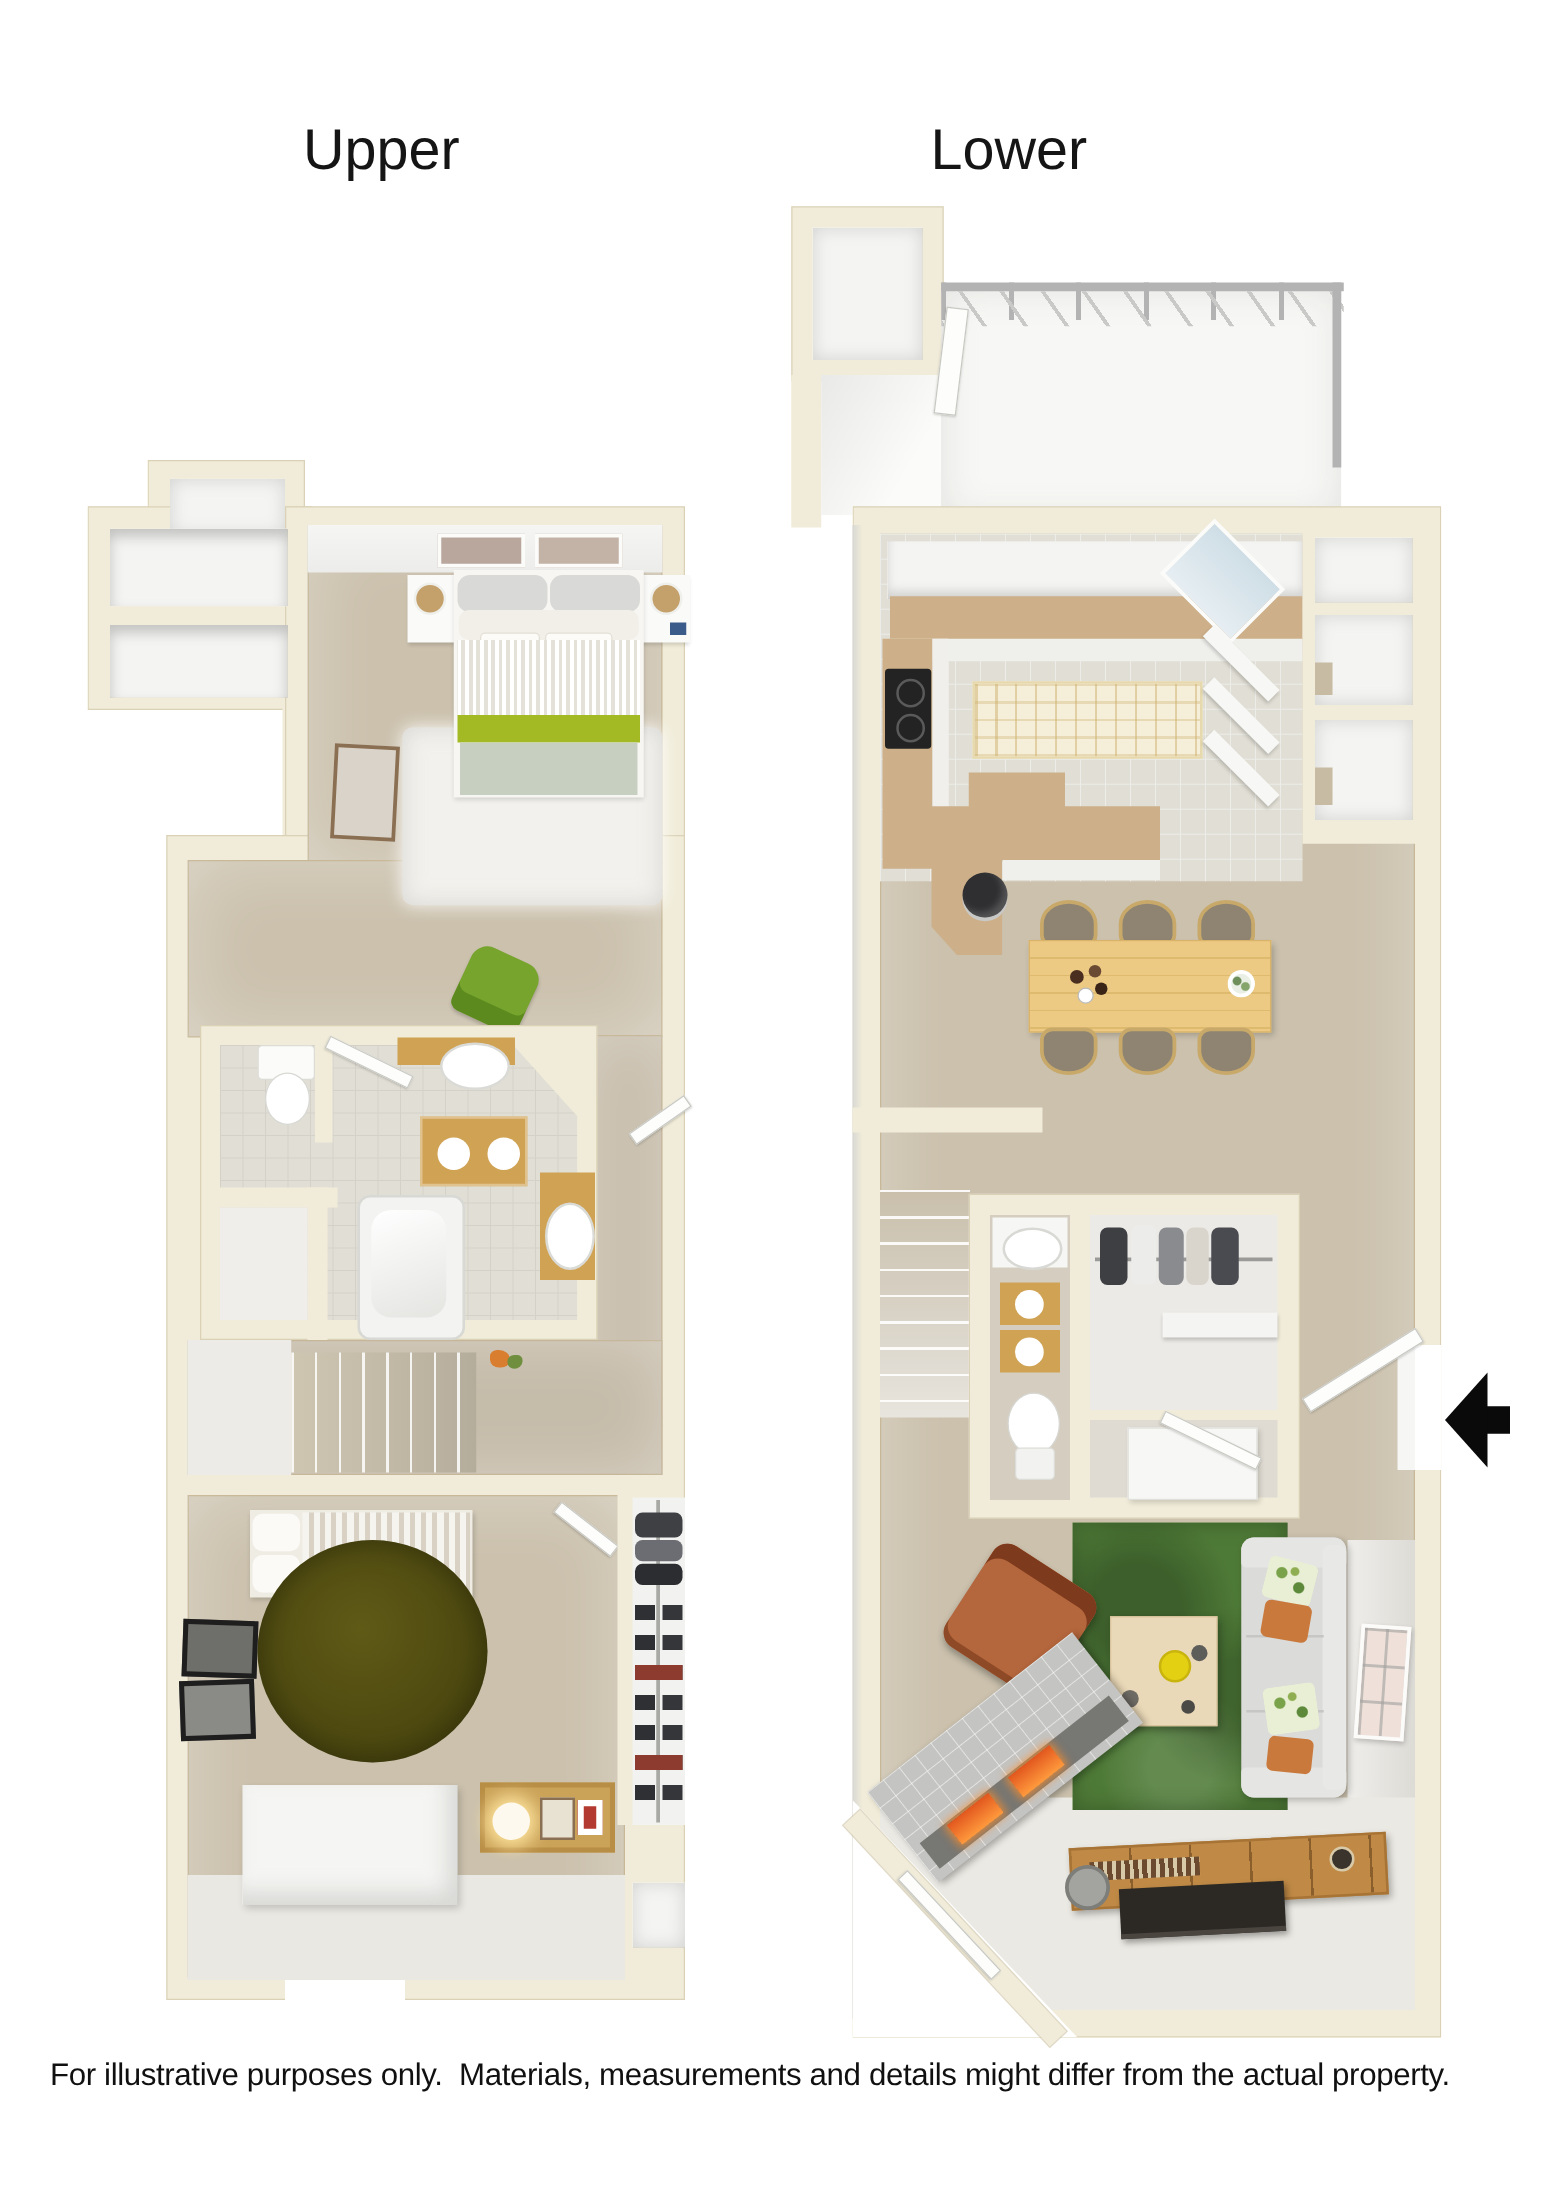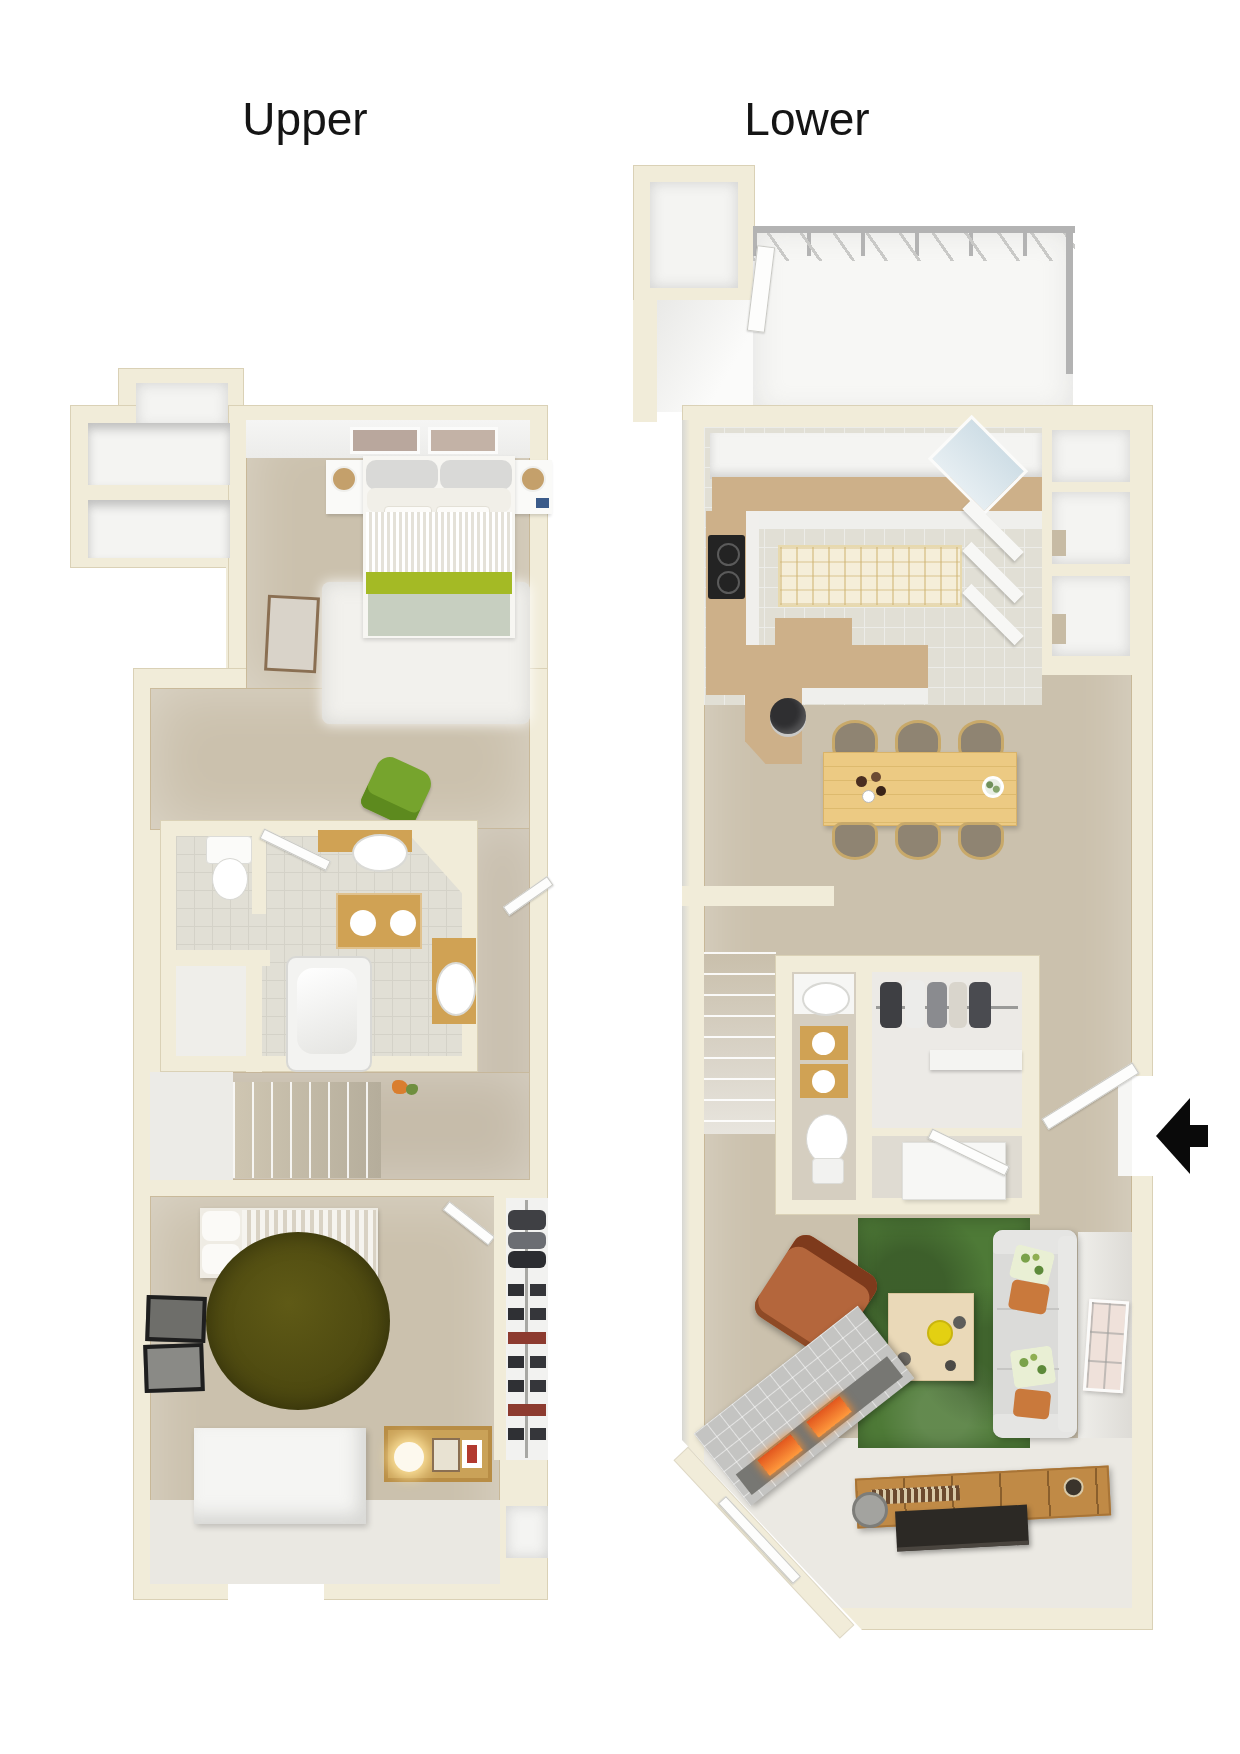--- a/index.html
+++ b/index.html
@@ -269,13 +269,14 @@
     <div class="abs round" style="left:852px;top:1492px;width:30px;height:30px;background:#a3a39f;border:3px solid #7d7d79;"></div>
     <div class="abs" style="left:896px;top:1508px;width:132px;height:36px;transform:rotate(-3deg);background:#2c2925;border-bottom:4px solid #4a453f;box-shadow:2px 3px 5px rgba(0,0,0,.35);"></div>
     <div class="abs" style="left:1086px;top:1300px;width:34px;height:86px;transform:rotate(4deg);background:#efe1da;border:3px solid #fbfbfa;box-shadow:1px 2px 4px rgba(0,0,0,.2);background-image:linear-gradient(rgba(160,160,158,.6) 2px,transparent 2px),linear-gradient(90deg,rgba(160,160,158,.6) 2px,transparent 2px);background-size:17px 29px;"></div>
   </div>
 
   <div class="abs" style="left:1156px;top:1098px;width:52px;height:76px;">
     <div class="abs" style="left:0;top:0;width:0;height:0;border-top:38px solid transparent;border-bottom:38px solid transparent;border-right:34px solid #0a0a0a;"></div>
     <div class="abs" style="left:33px;top:27px;width:19px;height:22px;background:#0a0a0a;"></div>
   </div>
 
+  <div class="abs disclaimer" style="left:40px;top:1646px;width:1170px;">For illustrative purposes only.  Materials, measurements and details might differ from the actual property.</div>
 </div>
 
 </body></html>

